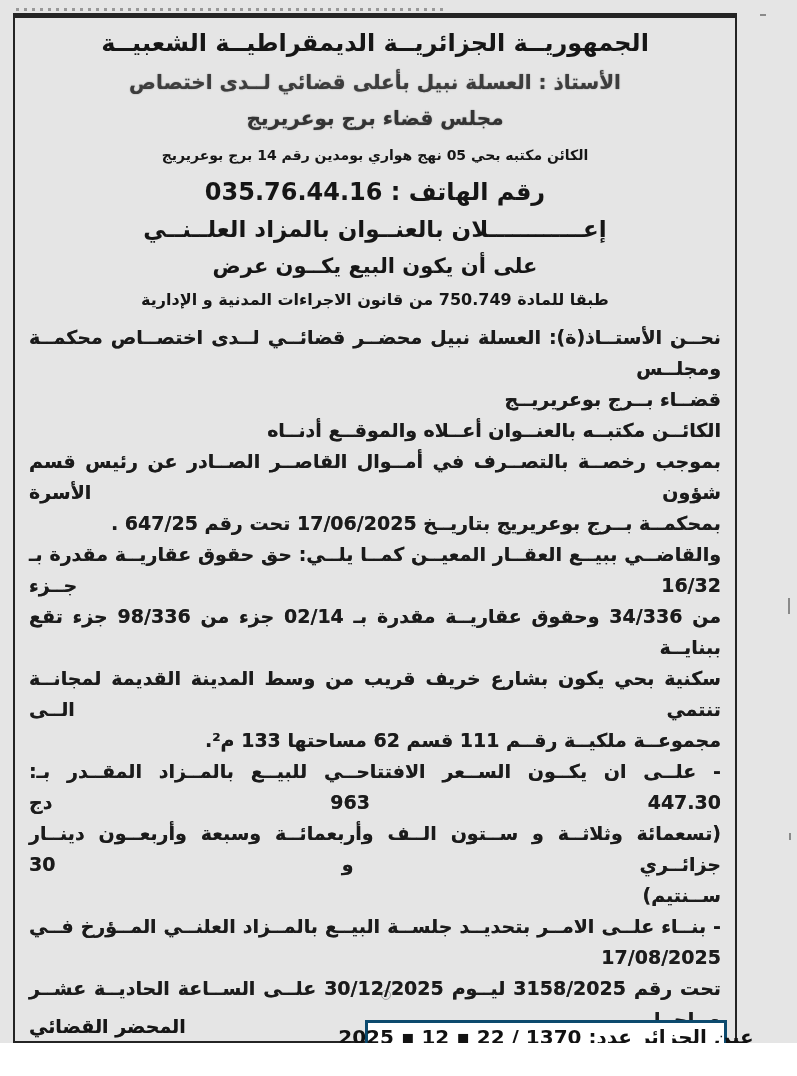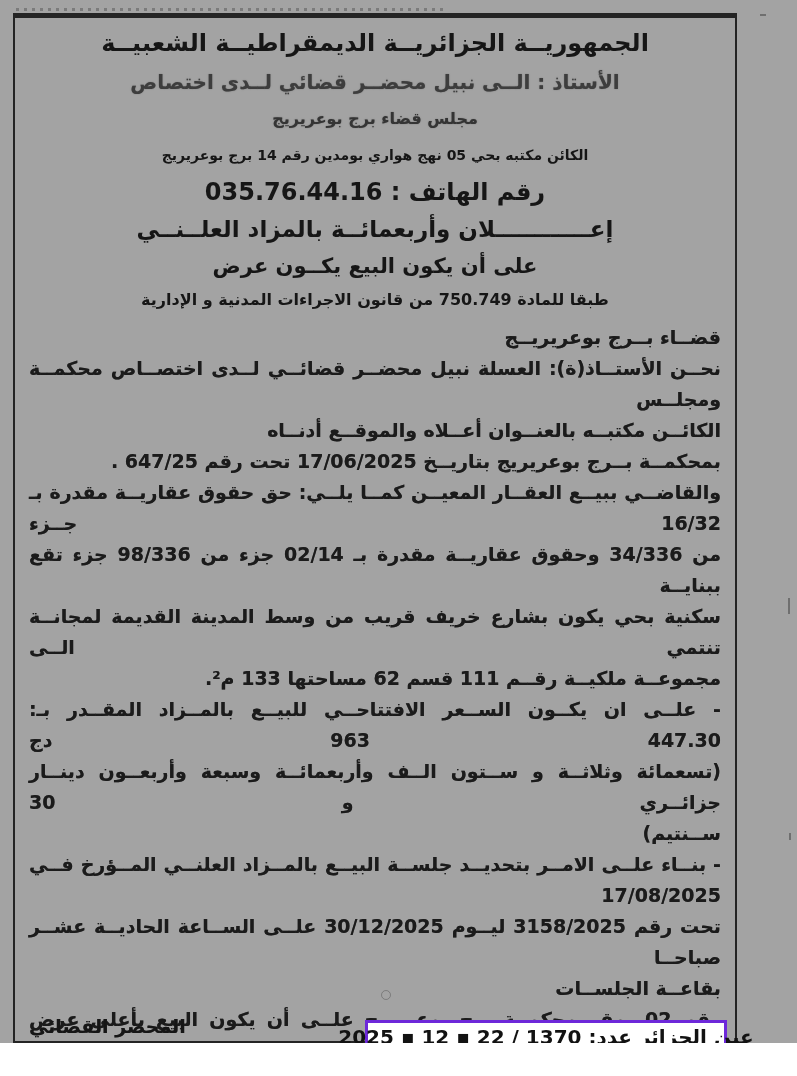--- a/index.html
+++ b/index.html
@@ -4,21 +4,21 @@
 <style>
   html,body{margin:0;padding:0;}
   body{
     background:#ffffff;
     font-family:"DejaVu Sans", sans-serif;
   }
   .page{
     position:relative;
     width:797px;
     height:1043px;
-    background:#a3a3a3;
+    background:#e5e5e5;
     overflow:hidden;
     direction:rtl;
     color:#161616;
     text-decoration:underline;
   }
   
   .frame{
     position:absolute;
     left:13px;
     top:13px;
@@ -43,21 +43,21 @@
   .a3{left:381px;top:990px;width:8px;height:8px;border-radius:50%;background:transparent;border:1.5px solid #555;opacity:.5;}
   .a4{left:760px;top:14px;width:6px;height:2px;}
 
   .hdr{
     text-align:center;
     font-weight:bold;
     white-space:nowrap;
   }
   .h-republic{font-size:24px;line-height:42px;letter-spacing:.5px;}
   .h-officer {font-size:20px;line-height:37px;color:#3d3d3d;text-shadow:0 0 1.2px #6a6a6a;}
-  .h-council {font-size:16px;line-height:35px;color:#343434;text-shadow:0 0 1.2px #666;}
+  .h-council {font-size:20px;line-height:35px;color:#343434;text-shadow:0 0 1.2px #666;}
   .h-address {font-size:14px;line-height:38px;}
   .h-phone   {font-size:24px;line-height:36px;}
   .h-title   {font-size:23px;line-height:39px;}
   .h-subtitle{font-size:21px;line-height:34px;}
   .h-legal   {font-size:16px;line-height:34px;}
 
   .body-text{
     margin-top:5px;
     font-size:19px;
     font-weight:bold;
@@ -79,21 +79,21 @@
     margin-top:36px;
   }
   .stamp{
     position:absolute;
     right:70px;
     top:1020px;
     width:362px;
     height:34px;
     box-sizing:border-box;
     background:#fff;
-    border:3px solid #6d28d9;
+    border:3px solid #0c4a6e;
     box-shadow:0 4px 0 -1px rgba(25,25,25,.8);
     display:flex;
     align-items:center;
     justify-content:center;
     direction:rtl;
   }
   .stamp span{
     font-size:20px;
     font-weight:bold;
     white-space:nowrap;
@@ -107,32 +107,33 @@
 
   <div class="noise-strip"></div>
   <div class="artifact a1"></div>
   <div class="artifact a2"></div>
   <div class="artifact a3"></div>
   <div class="artifact a4"></div>
 
   <div class="frame">
 
     <div class="hdr h-republic">الجمهوريــة الجزائريــة الديمقراطيــة الشعبيــة</div>
-    <div class="hdr h-officer">الأستاذ : الــى نبيل محضــر قضائي لــدى اختصاص</div>
+    <div class="hdr h-officer">الأستاذ : العسلة نبيل بأعلى قضائي لــدى اختصاص</div>
     <div class="hdr h-council">مجلس قضاء برج بوعريريج</div>
     <div class="hdr h-address">الكائن مكتبه بحي 05 نهج هواري بومدين رقم 14 برج بوعريريج</div>
     <div class="hdr h-phone">رقم الهاتف : 035.76.44.16</div>
-    <div class="hdr h-title">إعــــــــــــلان وأربعمائــة بالمزاد العلــنــي</div>
+    <div class="hdr h-title">إعــــــــــــلان بالعنــوان بالمزاد العلــنــي</div>
     <div class="hdr h-subtitle">على أن يكون البيع يكــون عرض</div>
     <div class="hdr h-legal">طبقا للمادة 750.749 من قانون الاجراءات المدنية و الإدارية</div>
 
     <div class="body-text">
+      <div class="bl j">نحــن الأستــاذ(ة): العسلة نبيل محضــر قضائــي لــدى اختصــاص محكمــة ومجلــس</div>
       <div class="bl r">قضــاء بــرج بوعريريــج</div>
-      <div class="bl j">نحــن الأستــاذ(ة): العسلة نبيل محضــر قضائــي لــدى اختصــاص محكمــة ومجلــس</div>
       <div class="bl r">الكائــن مكتبــه بالعنــوان أعــلاه والموقــع أدنــاه</div>
+      <div class="bl j">بموجب رخصــة بالتصــرف في أمــوال القاصــر الصــادر عن رئيس قسم شؤون الأسرة</div>
       <div class="bl r">بمحكمــة بــرج بوعريريج بتاريــخ 17/06/2025 تحت رقم 647/25 .</div>
       <div class="bl j">والقاضــي ببيــع العقــار المعيــن كمــا يلــي: حق حقوق عقاريــة مقدرة بـ 16/32 جــزء</div>
       <div class="bl j">من 34/336 وحقوق عقاريــة مقدرة بـ 02/14 جزء من 98/336 جزء تقع ببنايــة</div>
       <div class="bl j">سكنية بحي يكون بشارع خريف قريب من وسط المدينة القديمة لمجانــة تنتمي الــى</div>
       <div class="bl r">مجموعــة ملكيــة رقــم 111 قسم 62 مساحتها 133 م².</div>
       <div class="bl j">- علــى ان يكــون الســعر الافتتاحــي للبيــع بالمــزاد المقــدر بـ: 963&nbsp;447.30 دج</div>
       <div class="bl j">(تسعمائة وثلاثــة و ســتون الــف وأربعمائــة وسبعة وأربعــون دينــار جزائــري و 30</div>
       <div class="bl r">ســنتيم)</div>
       <div class="bl j">- بنــاء علــى الامــر بتحديــد جلســة البيــع بالمــزاد العلنــي المــؤرخ فــي 17/08/2025</div>
       <div class="bl j">تحت رقم 3158/2025 ليــوم 30/12/2025 علــى الســاعة الحاديــة عشــر صباحــا</div>

